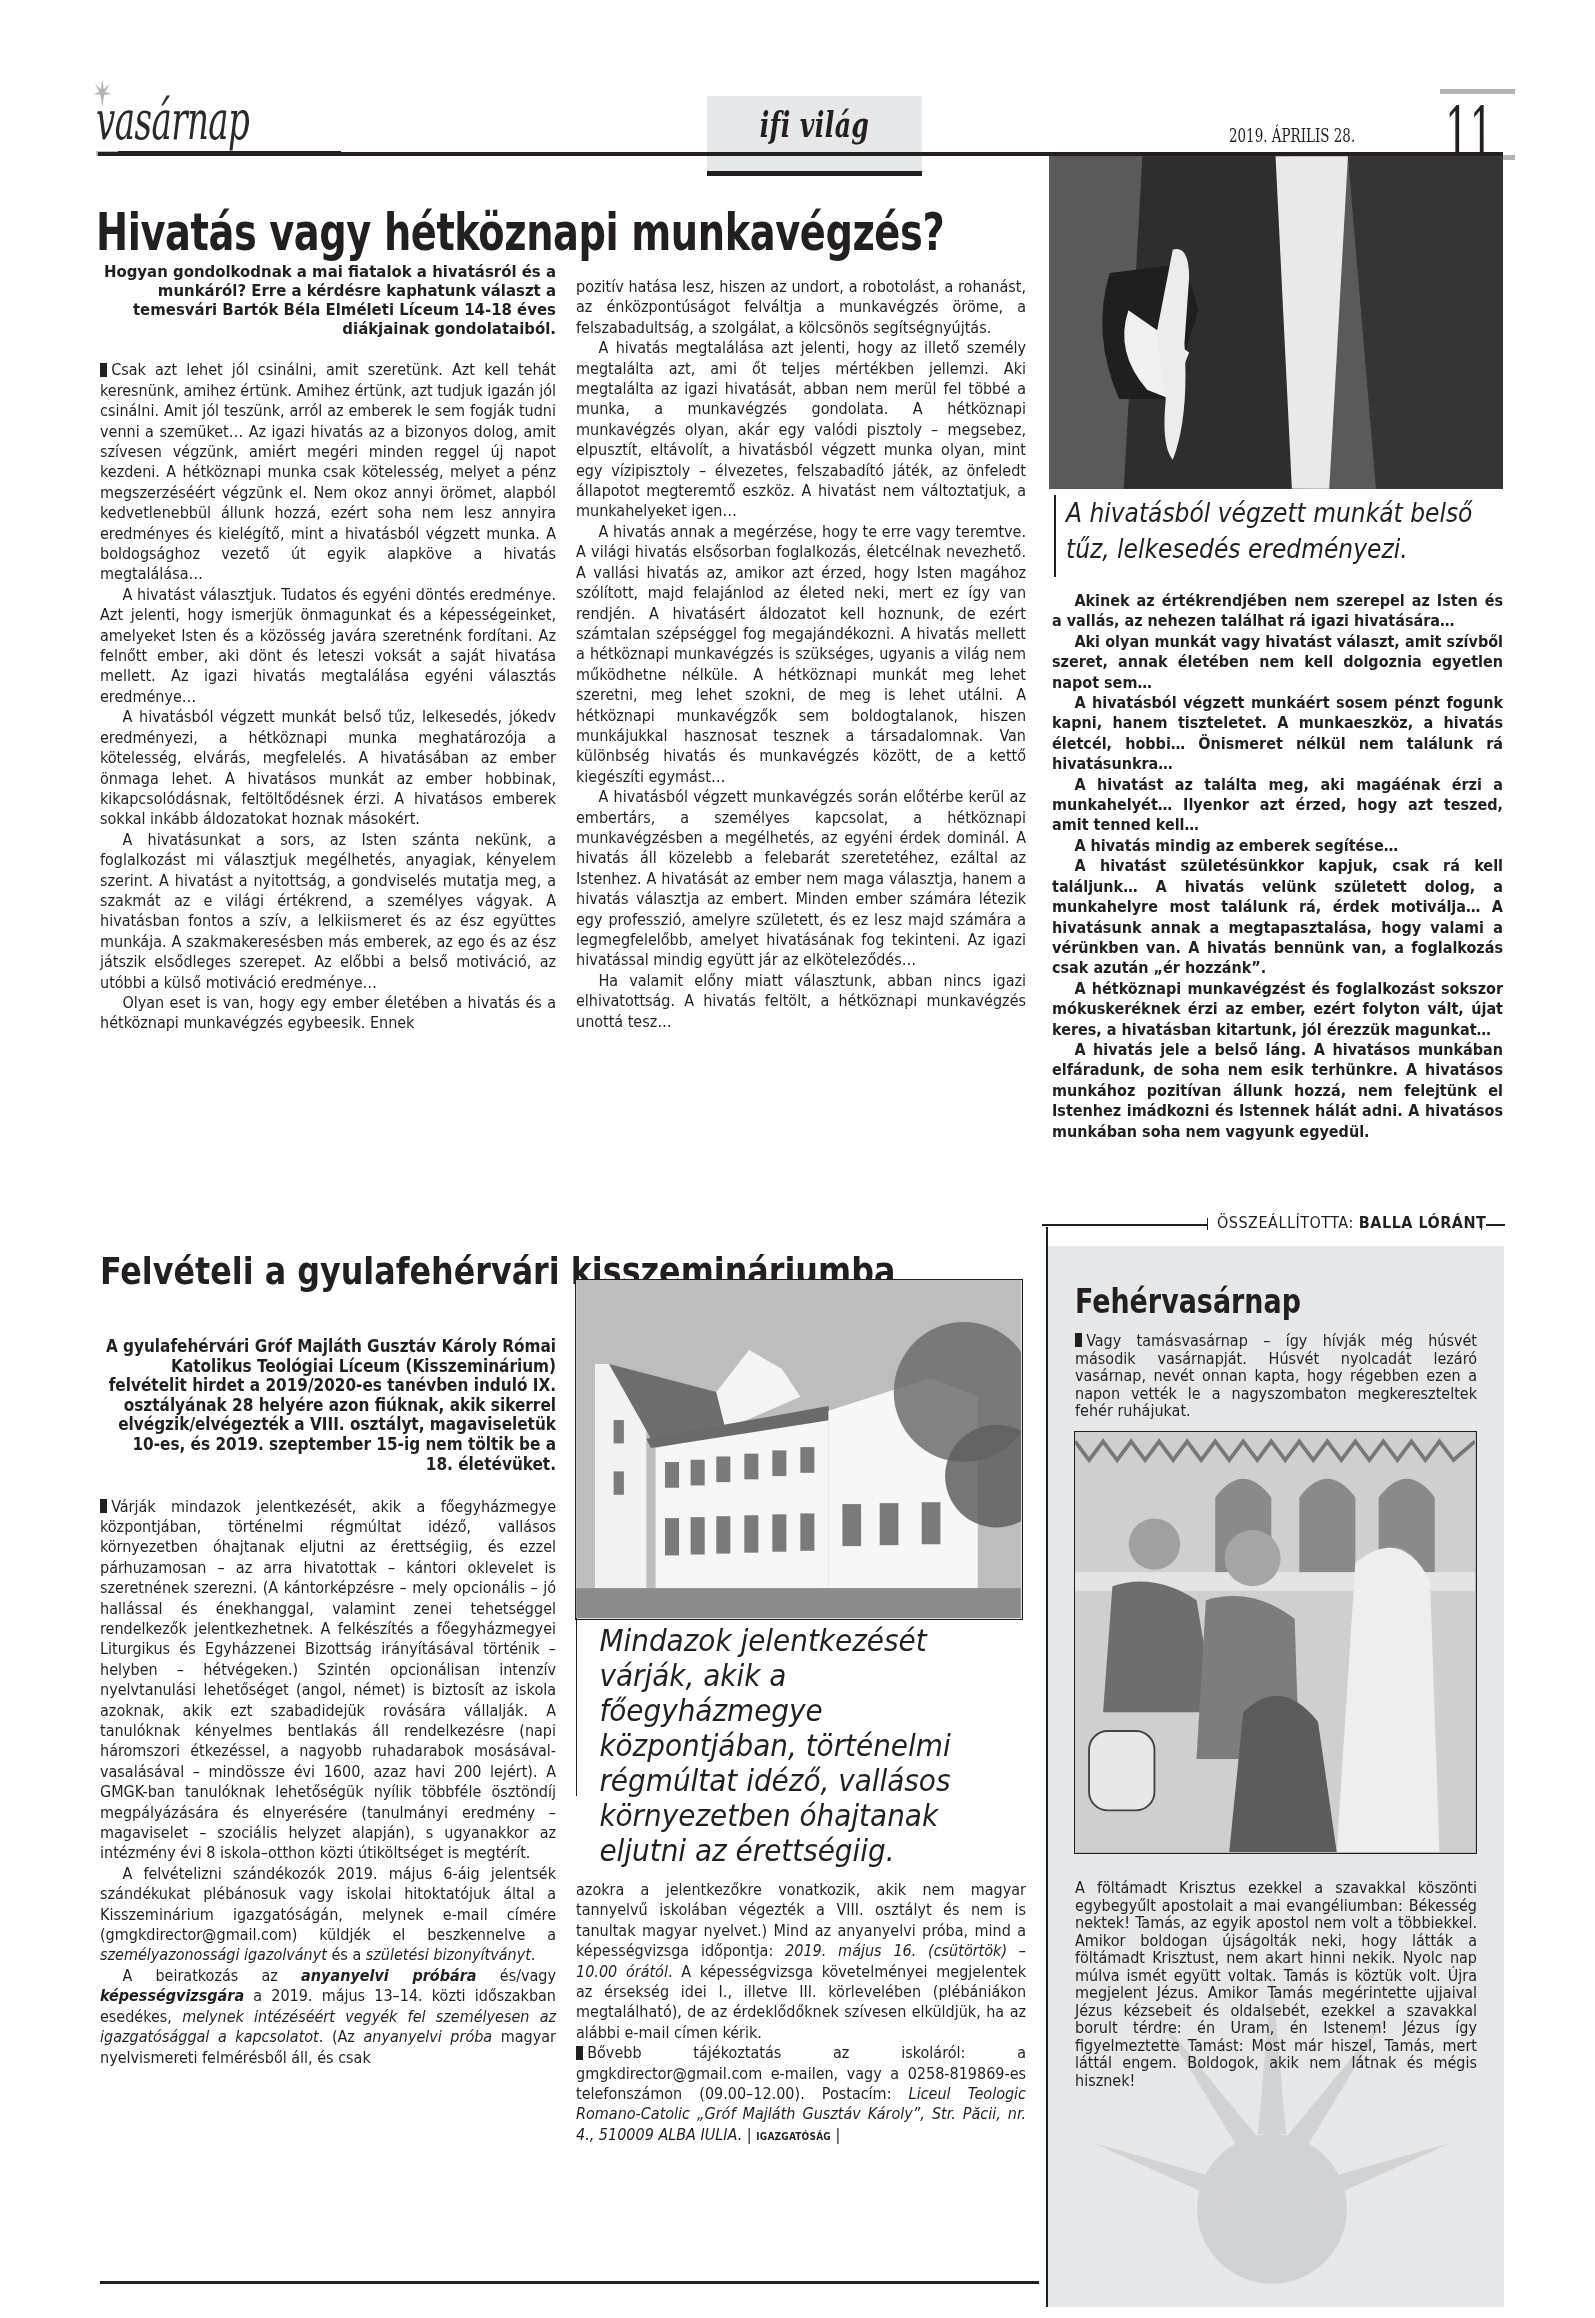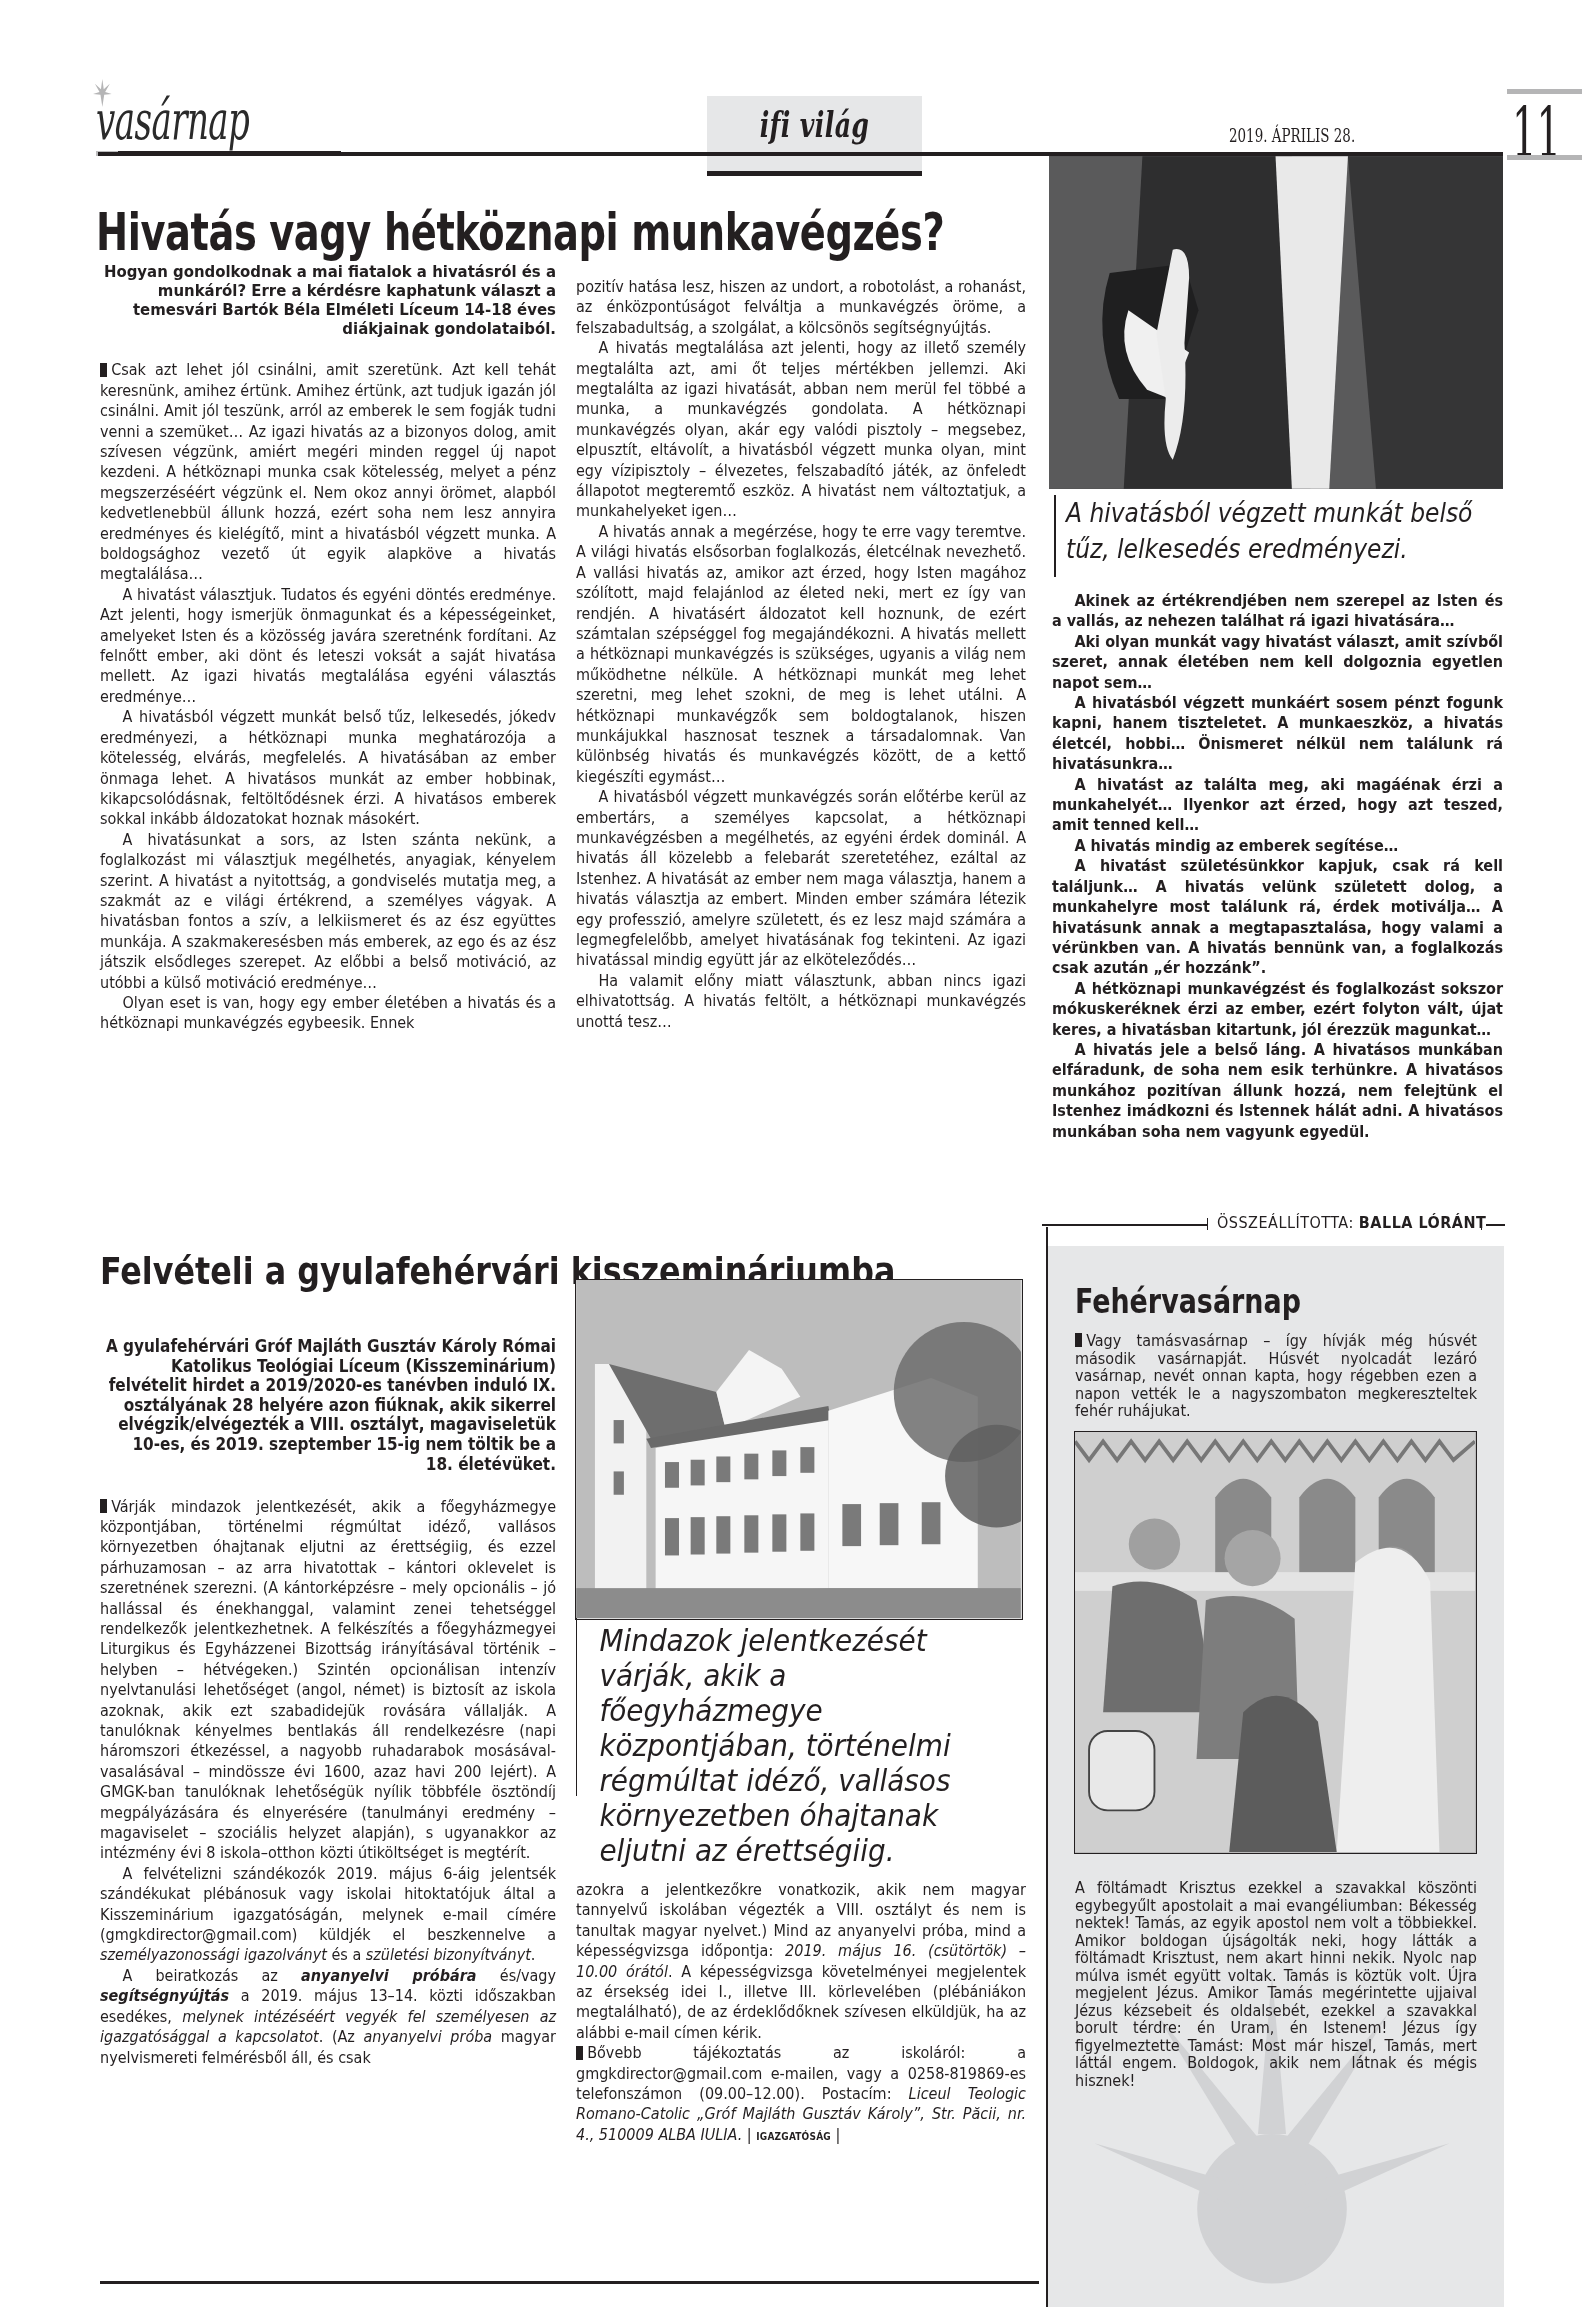--- a/index.html
+++ b/index.html
@@ -15,21 +15,21 @@
   .logo-bar { position: absolute; left: 0; top: 58px; width: 245px; height: 4.7px; background: #231f20; }
   .logo-bar::before { content: ""; position: absolute; left: 0; top: 0; width: 22.4px; height: 4.7px; background: #bcbcbd; }
 
   .section-box { left: 707px; top: 96px; width: 215px; height: 75px; background: #e6e7e8; }
   .section-box .label { position: absolute; left: 0; right: 0; top: 6.5px; text-align: center;
       font-family: "DejaVu Serif", serif; font-style: italic; font-weight: bold; font-size: 36px; letter-spacing: 0.5px;
       transform: scaleX(0.7); transform-origin: center top; }
   .section-box .bar { position: absolute; left: 0; right: 0; bottom: -4.7px; height: 4.7px; background: #231f20; }
 
   .date { left: 1229px; top: 125px; font-family: "DejaVu Serif", serif; font-size: 18.7px; transform: scaleX(0.72); transform-origin: left top; white-space: nowrap; }
-  .page-num-wrap { left: 1507px; top: 89px; width: 79px; height: 70px; }
+  .page-num-wrap { left: 1440px; top: 89px; width: 79px; height: 70px; }
   .page-num-wrap .gbar { position: absolute; left: 0; width: 75px; height: 4.7px; background: #b5b5b6; }
   .page-num { position: absolute; left: 4.7px; top: 9.3px; font-family: "DejaVu Serif", serif; font-size: 70px; line-height: 1;
               transform: scaleX(0.55); transform-origin: left top; }
 
   
   .rule-top { left: 98px; top: 152px; width: 1405px; height: 4.2px; background: #231f20; }
   .headline1 { left: 96px; top: 206px; font-weight: bold; font-size: 52px; line-height: 1; letter-spacing: -0.5px; white-space: nowrap;
                transform: scaleX(0.82); transform-origin: left top; }
   .photo1 { left: 1049px; top: 156px; width: 454px; height: 333px; background: #4a4a4b; overflow: hidden; }
   .col { font-size: 16px; line-height: 20.4px; text-align: justify; hyphens: manual; }
@@ -152,21 +152,21 @@
   </div>
   <div class="line-r"></div>
 </div>
 
 <h2 class="abs headline2" style="margin:0">Felvételi a gyulafehérvári kisszemináriumba</h2>
 
 <div class="abs col c4">
   <p class="lead first">A gyulafehérvári Gróf Majláth Gusztáv Károly Római Katolikus Teológiai Líceum (Kisszeminárium) felvételit hirdet a 2019/2020-es tanévben induló IX. osztályának 28 helyére azon fiúknak, akik sikerrel elvégzik/elvégezték a VIII. osztályt, magaviseletük 10-es, és 2019. szeptember 15-ig nem töltik be a 18. életévüket.</p>
   <p class="first"><span class="sq"></span><span>Várják mindazok jelentkezését, akik a főegyházmegye központjában, történelmi régmúltat idéző, vallásos környezetben óhajtanak eljutni az érettségiig, és ezzel párhuzamosan – az arra hivatottak – kántori oklevelet is szeretnének szerezni. (A kántorképzésre – mely opcionális – jó hallással és énekhanggal, valamint zenei tehetséggel rendelkezők jelentkezhetnek. A felkészítés a főegyházmegyei Liturgikus és Egyházzenei Bizottság irányításával történik – helyben – hétvégeken.) Szintén opcionálisan intenzív nyelvtanulási lehetőséget (angol, német) is biztosít az iskola azoknak, akik ezt szabadidejük rovására vállalják. A tanulóknak kényelmes bentlakás áll rendelkezésre (napi háromszori étkezéssel, a nagyobb ruhadarabok mosásával-vasalásával – mindössze évi 1600, azaz havi 200 lejért). A GMGK-ban tanulóknak lehetőségük nyílik többféle ösztöndíj megpályázására és elnyerésére (tanulmányi eredmény – magaviselet – szociális helyzet alapján), s ugyanakkor az intézmény évi 8 iskola–otthon közti útiköltséget is megtérít.</span></p>
   <p><span>A felvételizni szándékozók 2019. május 6-áig jelentsék szándékukat plébánosuk vagy iskolai hitoktatójuk által a Kisszeminárium igazgatóságán, melynek e-mail címére (gmgkdirector@gmail.com) küldjék el beszkennelve a</span> <i class="it">személyazonossági igazolványt</i><span> és a </span><i class="it">születési bizonyítványt</i>.</p>
-  <p><span>A beiratkozás az </span><b class="bi">anyanyelvi próbára</b><span> és/vagy </span><b class="bi">segítségnyújtás</b><span> a 2019. május 13–14. közti időszakban esedékes, </span><i class="it">melynek intézéséért vegyék fel személyesen az igazgatósággal a kapcsolatot</i><span>. (Az </span><i class="it">anyanyelvi próba</i><span> magyar nyelvismereti felmérésből áll, és csak</span></p>
+  <p><span>A beiratkozás az </span><b class="bi">anyanyelvi próbára</b><span> és/vagy </span><b class="bi">képességvizsgára</b><span> a 2019. május 13–14. közti időszakban esedékes, </span><i class="it">melynek intézéséért vegyék fel személyesen az igazgatósággal a kapcsolatot</i><span>. (Az </span><i class="it">anyanyelvi próba</i><span> magyar nyelvismereti felmérésből áll, és csak</span></p>
 </div>
 
 <div class="abs photo2">
   <svg width="445" height="338" viewBox="0 0 952 724">
     <rect width="952" height="724" fill="#bdbdbd"></rect>
     <polygon points="40,180 70,180 150,250 150,700 40,700" fill="#f2f2f2"></polygon>
     <polygon points="70,180 300,240 320,320 160,340" fill="#6e6e6e"></polygon>
     <polygon points="300,240 370,150 440,190 480,250 320,320" fill="#f4f4f4"></polygon>
     <polygon points="170,360 540,290 540,660 170,680" fill="#f6f6f6"></polygon>
     <polygon points="150,340 540,270 545,300 160,360" fill="#6a6a6a"></polygon>

